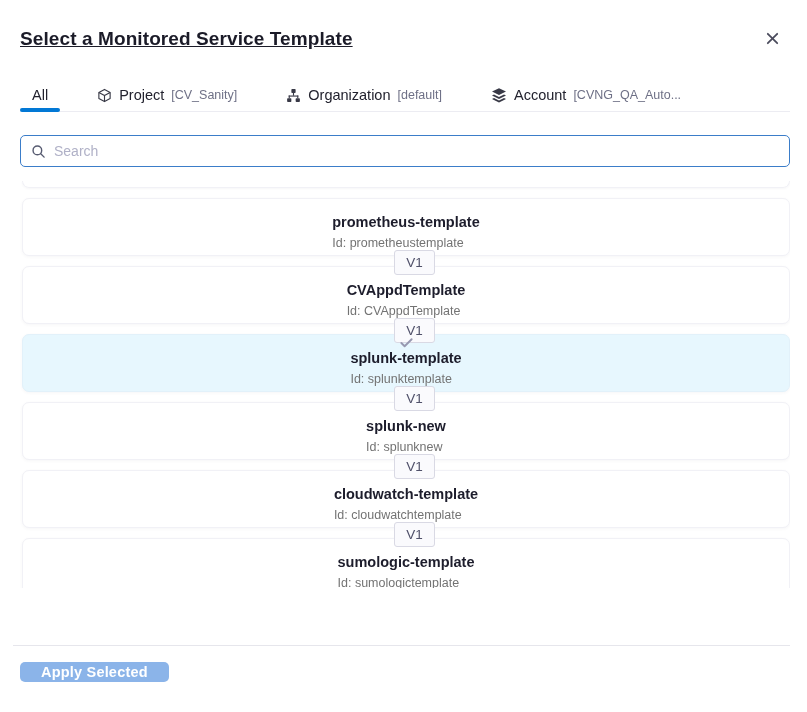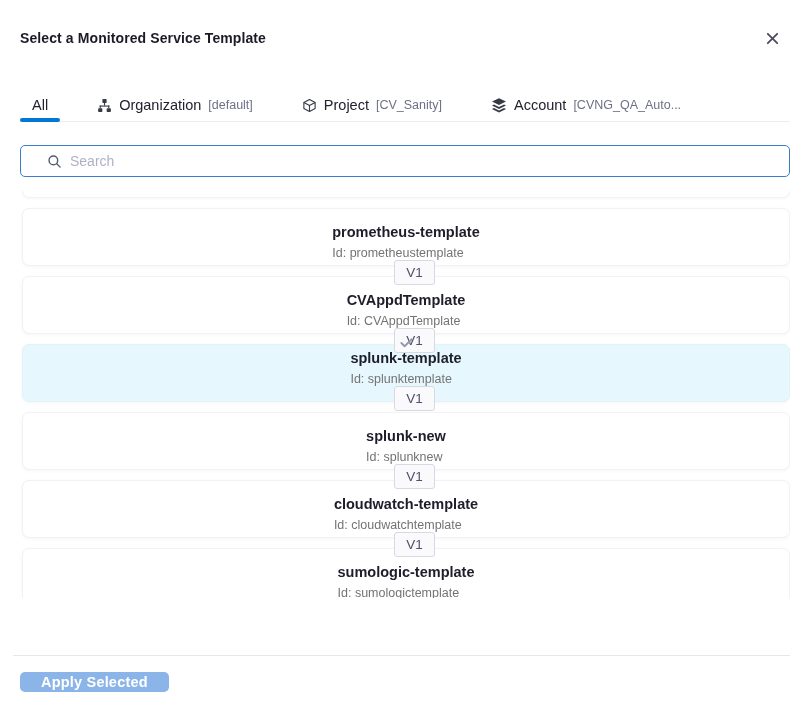--- a/index.html
+++ b/index.html
@@ -3,41 +3,41 @@
 <meta charset="utf-8">
 <style>
   * { box-sizing: border-box; margin: 0; padding: 0; }
   html, body { width: 807px; height: 712px; background: #ffffff; overflow: hidden; }
   body { font-family: "Liberation Sans", "DejaVu Sans", sans-serif; }
 
   .modal { width: 807px; height: 712px; padding: 27px 17px 0 20px; background: #fff; }
 
   
   .header { display: flex; justify-content: space-between; align-items: flex-start; }
-  .title { font-size: 14px; font-weight: 700; color: #1b1b28; letter-spacing: .1px; line-height: 23px; }
+  .title { font-size: 19px; font-weight: 700; color: #1b1b28; letter-spacing: .1px; line-height: 23px; text-decoration: underline; }
   .close-btn { background: none; border: 0; cursor: pointer; margin: 2px 8px 0 0; padding: 2px; line-height: 0; }
 
   
-  .tabs { margin-top: 39px; display: flex; gap: 25px; border-bottom: 1px solid #ececf2; height: 33px; align-items: flex-start; }
+  .tabs { margin-top: 29px; display: flex; gap: 25px; border-bottom: 1px solid #ececf2; height: 33px; align-items: flex-start; }
   .tab { position: relative; height: 32px; display: flex; align-items: center; gap: 7px; padding: 0 12px; cursor: pointer; background: none; border: 0; }
   .tab-label { font-size: 14.5px; color: #22222e; font-weight: 500; }
   .tab-scope { font-size: 12.5px; color: #6e7086; white-space: nowrap; }
   .tab.active::after { content: ""; position: absolute; left: 0; right: 0; bottom: -1px; height: 4px; border-radius: 3px; background: var(--accent, #0278d5); }
   .tab .ticon { line-height: 0; }
 
   
-  .search-row { margin-top: 23px; height: 32px; border: 1.5px solid var(--search-border, #3b7dc9); border-radius: 5px; display: flex; align-items: center; padding: 0 26px; gap: 8px; background: #fff; }
+  .search-row { margin-top: 23px; height: 32px; border: 1.5px solid var(--search-border, #3b7dc9); border-radius: 5px; display: flex; align-items: center; padding: 0 10px; gap: 8px; background: #fff; }
   .search-row input { flex: 1; border: 0; outline: none; font-size: 14px; color: #22222e; background: transparent; font-family: inherit; }
   .search-row input::placeholder { color: #b0b1c7; }
 
   
   .list { margin-top: 14px; height: 407px; overflow: hidden; padding-left: 2px; }
   .sliver { height: 7px; border: 1px solid #f1f1f6; border-top: 0; border-radius: 0 0 7px 7px; margin-bottom: 10px; box-shadow: 0 1px 2px rgba(96,97,112,.05); }
   .card { height: 58px; display: flex; align-items: center; border: 1px solid #f1f1f6; border-radius: 7px; margin-bottom: 10px; background: #fff; box-shadow: 0 1px 3px rgba(96,97,112,.06); cursor: pointer; flex-direction: column; }
-  .card.selected { background: var(--selected-row-bg, #e7f7fe); border-color: #e2f1fa; justify-content: center; }
+  .card.selected { background: var(--selected-row-bg, #e7f7fe); border-color: #e2f1fa; }
   .check { width: 45px; display: flex; justify-content: center; visibility: hidden; line-height: 0; }
   .card.selected .check { visibility: visible; }
   .info { display: flex; flex-direction: column; }
   .name { font-size: 14.5px; font-weight: 700; color: #1d1d2c; }
   .rid { font-size: 12.5px; color: #737373; margin-top: 6px; }
   .badge { margin-left: 17px; font-size: 13.5px; color: #50516a; background: #fafafd; border: 1px solid #d9d9e4; border-radius: 3px; padding: 4px 11px; }
 
   
   .footer-divider { height: 1px; background: #e6e6ec; margin-top: 57px; margin-left: -7px; }
   .footer { display: flex; gap: 15px; padding-top: 16px; }
@@ -61,41 +61,41 @@
       </span>
     </button>
   </div>
 
   <div class="tabs">
     <button class="tab active">
       <span class="tab-label">All</span>
     </button>
     <button class="tab">
       <span class="ticon">
+        <svg width="15" height="15" viewBox="0 0 16 16" fill="none" stroke="#383946" stroke-width="1.2" stroke-linejoin="round">
+          <path d="M8 1.5 L14 4.75 L14 11.25 L8 14.5 L2 11.25 L2 4.75 Z"></path>
+          <path d="M2 4.75 L8 8 L14 4.75 M8 8 L8 14.5"></path>
+        </svg>
+      </span>
+      <span class="tab-label">Project</span>
+      <span class="tab-scope">[CV_Sanity]</span>
+    </button>
+    <button class="tab">
+      <span class="ticon">
         <svg width="15" height="15" viewBox="0 0 16 16" fill="#383946">
           <rect x="5.75" y="1" width="4.5" height="4.2" rx="0.8"></rect>
           <rect x="1.2" y="10.8" width="4.5" height="4.2" rx="0.8"></rect>
           <rect x="10.3" y="10.8" width="4.5" height="4.2" rx="0.8"></rect>
           <path d="M7.4 5.2h1.2v3h-1.2z"></path>
           <path d="M2.85 8h10.3v1.2H2.85z"></path>
           <path d="M2.85 8h1.2v2.8h-1.2zM11.95 8h1.2v2.8h-1.2z"></path>
         </svg>
       </span>
       <span class="tab-label">Organization</span>
       <span class="tab-scope">[default]</span>
-    </button>
-    <button class="tab">
-      <span class="ticon">
-        <svg width="15" height="15" viewBox="0 0 16 16" fill="none" stroke="#383946" stroke-width="1.2" stroke-linejoin="round">
-          <path d="M8 1.5 L14 4.75 L14 11.25 L8 14.5 L2 11.25 L2 4.75 Z"></path>
-          <path d="M2 4.75 L8 8 L14 4.75 M8 8 L8 14.5"></path>
-        </svg>
-      </span>
-      <span class="tab-label">Project</span>
-      <span class="tab-scope">[CV_Sanity]</span>
     </button>
     <button class="tab">
       <span class="ticon">
         <svg width="16" height="16" viewBox="0 0 16 16" fill="#383946">
           <path d="M8 1.2 L15 4.6 L8 8 L1 4.6 Z"></path>
           <path d="M3 7.6 L1 8.6 L8 12 L15 8.6 L13 7.6 L8 10 Z"></path>
           <path d="M3 11 L1 12 L8 15.4 L15 12 L13 11 L8 13.4 Z"></path>
         </svg>
       </span>
       <span class="tab-label">Account</span>

